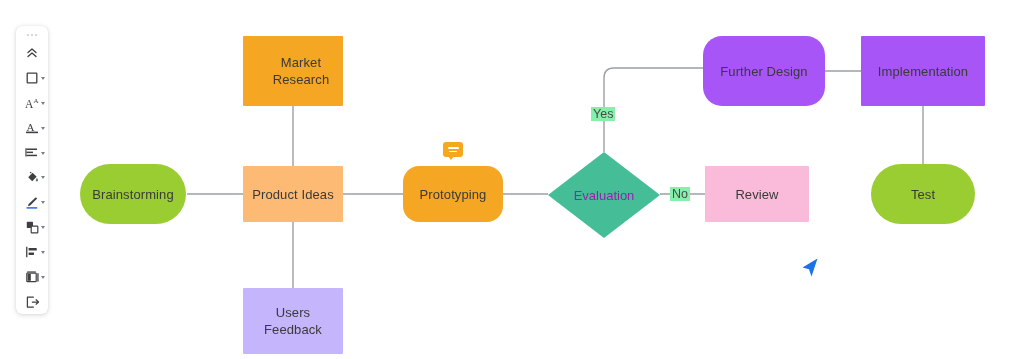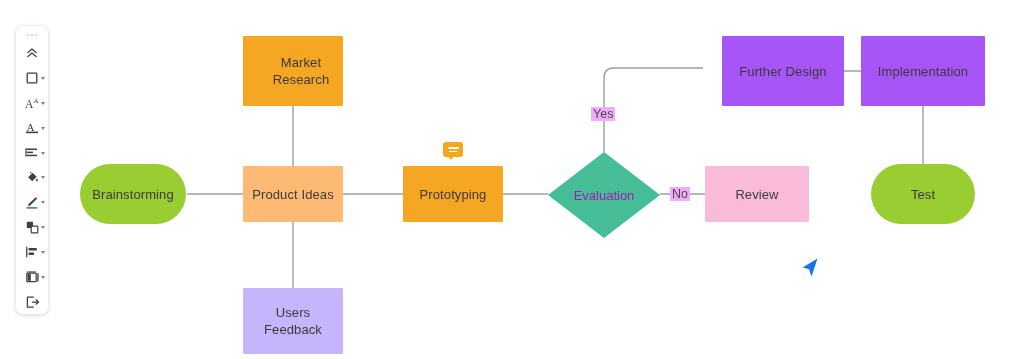--- a/index.html
+++ b/index.html
@@ -69,21 +69,21 @@
   .diamond-wrap .lbl {
     position: absolute; inset: 0;
     display: flex; align-items: center; justify-content: center;
     font-size: 13px; color: #a21caf;
   }
 
   .edge-label {
     position: absolute;
     font-size: 12.5px;
     color: #4a4a4a;
-    background: #f0abfc;
+    background: #86efac;
     padding: 0 2px;
     user-select: none;
   }
 
   .note-icon {
     position: absolute;
     width: 20px; height: 15px;
     border-radius: 3px;
     display: flex; flex-direction: column;
     align-items: center; justify-content: center;
@@ -148,32 +148,32 @@
     <div class="node n-rect" style="left:243px; top:288px; width:100px; height:66px; background:#c4b5fd;">
       <span class="lbl">Users Feedback</span>
     </div>
 
     <div class="note-icon" style="left:443px; top:142px; background:#F5A81C;">
       <b class="l1"></b>
         <b class="l2"></b>
       <span class="note-tail"></span>
     </div>
 
-    <div class="node n-rect" style="left:403px; top:166px; width:100px; height:56px; background:#F5A623;">
+    <div class="node n-rect" style="left:403px; top:166px; width:100px; height:56px; background:#F5A623;border-radius:16px;">
       <span class="lbl">Prototyping</span>
     </div>
 
     <div class="diamond-wrap" style="left:548px; top:152px; width:112px; height:86px;">
       <svg width="112" height="86">
         <polygon points="56,0 112,43 56,86 0,43" fill="#45BE97"></polygon>
       </svg>
       <span class="lbl">Evaluation</span>
     </div>
 
-    <div class="node n-rect" style="left:722px; top:36px; width:122px; height:70px; background:#A855F7;">
+    <div class="node n-rect" style="left:703px; top:36px; width:122px; height:70px; background:#A855F7;border-radius:19px;">
       <span class="lbl">Further Design</span>
     </div>
 
     <div class="node n-rect" style="left:861px; top:36px; width:124px; height:70px; background:#A855F7;">
       <span class="lbl">Implementation</span>
     </div>
 
     <div class="node n-rect" style="left:705px; top:166px; width:104px; height:56px; background:#F9BBD9;">
       <span class="lbl">Review</span>
     </div>

